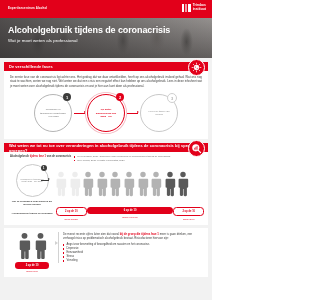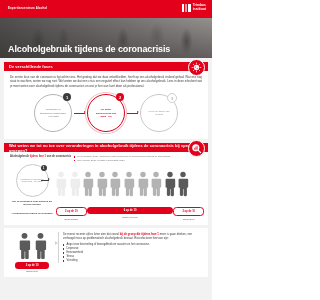--- a/index.html
+++ b/index.html
@@ -29,21 +29,21 @@
     position:absolute;inset:0;
     background:
       radial-gradient(ellipse 10px 20px at 18% 60%, #6d6a68 0%, rgba(109,106,104,0) 70%),
       radial-gradient(ellipse 8px 18px at 30% 55%, #7b7775 0%, rgba(123,119,117,0) 70%),
       radial-gradient(ellipse 9px 20px at 58% 58%, #6a6765 0%, rgba(106,103,101,0) 70%),
       radial-gradient(ellipse 11px 22px at 74% 52%, #827d7a 0%, rgba(130,125,122,0) 72%),
       radial-gradient(ellipse 9px 20px at 88% 60%, #5f5c5a 0%, rgba(95,92,90,0) 70%),
       linear-gradient(180deg,#b9b5b2 0%,#9a9694 45%,#75716f 100%);
   }
   .hero-scrim{position:absolute;inset:0;background:linear-gradient(90deg,rgba(40,38,38,.72) 0%,rgba(40,38,38,.45) 60%,rgba(40,38,38,.25) 100%);}
-  .hero-txt{position:absolute;left:8px;top:27px;}
+  .hero-txt{position:absolute;left:8px;top:8px;}
   .hero-title{color:#ffffff;font-size:9px;font-weight:bold;letter-spacing:-.1px;line-height:1;}
   .hero-sub{color:#ffffff;font-size:4.4px;margin-top:3px;letter-spacing:.05px;}
 
   
   .card{background:#ffffff;margin:4px 4px 0 4px;}
   .sec-head{
     position:relative;background:#e2001a;height:9px;display:flex;align-items:center;
   }
   .sec-head .t{color:#ffffff;font-size:3.9px;font-weight:bold;padding-left:5px;letter-spacing:.08px;}
   .sec-badge{

